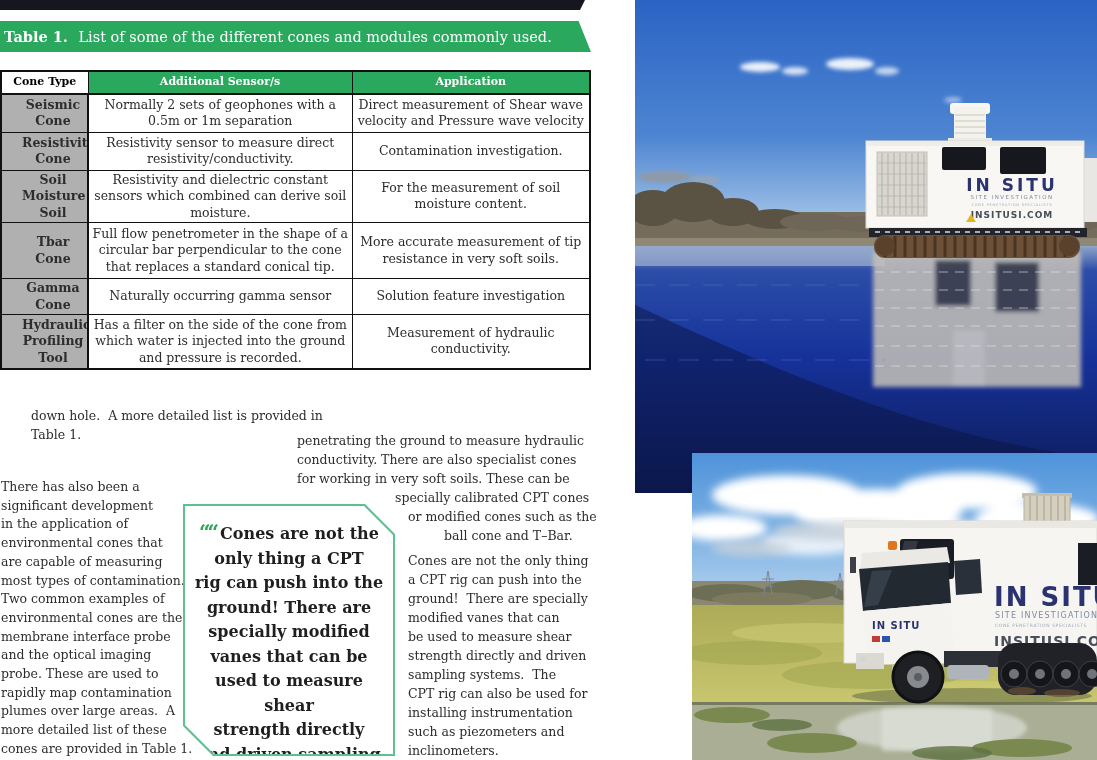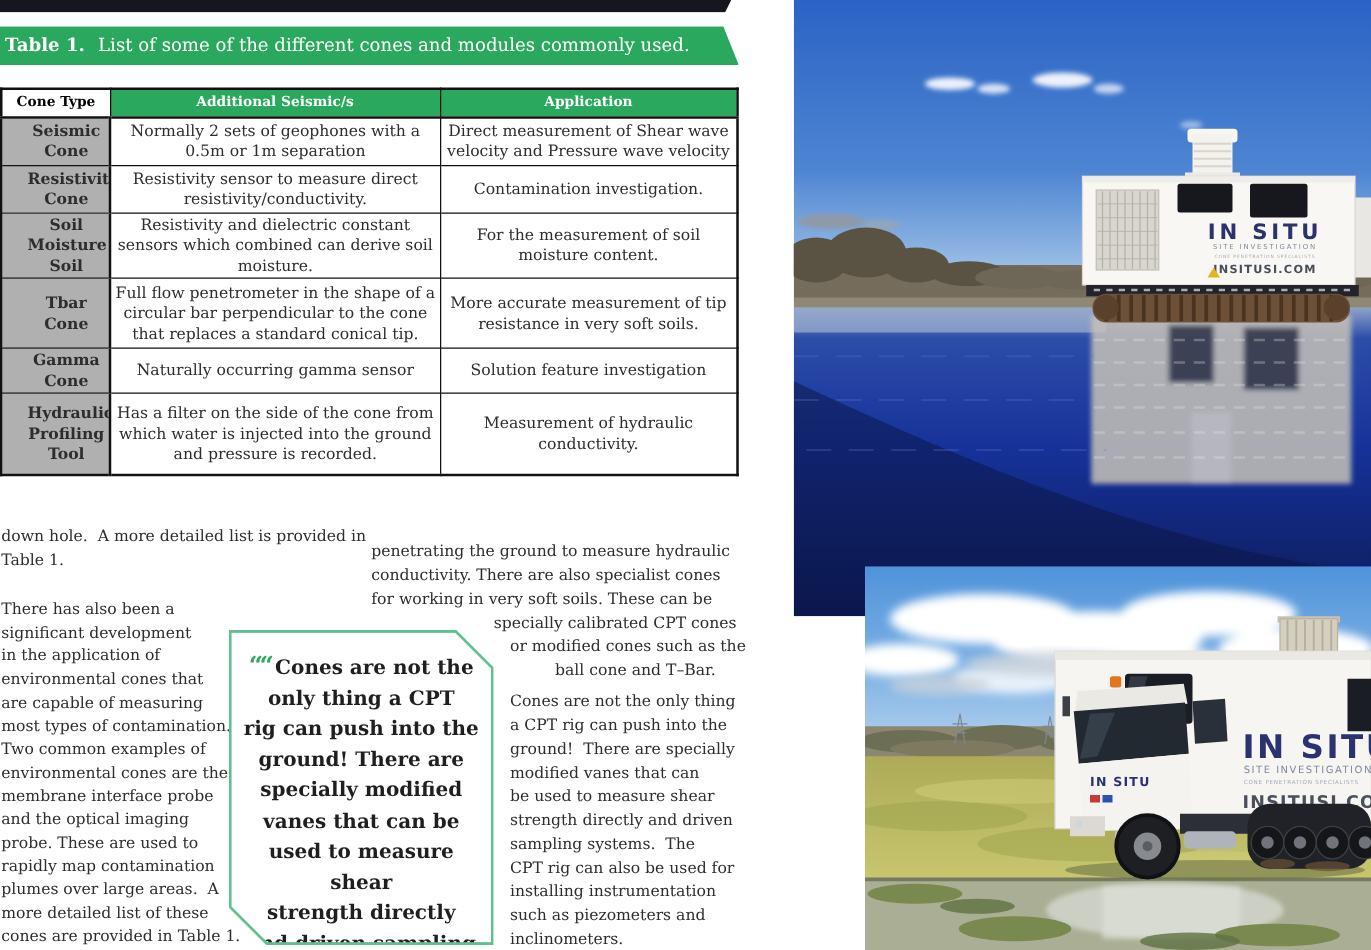--- a/index.html
+++ b/index.html
@@ -52,21 +52,21 @@
 
   <table class="cones">
     <colgroup>
         <col class="c1">
         <col class="c2">
         <col class="c3">
       </colgroup>
     <thead>
       <tr>
         <th class="first">Cone Type</th>
-        <th>Additional Seismic/s</th>
+        <th>Additional Sensor/s</th>
         <th>Application</th>
       </tr>
     </thead>
     <tbody>
       <tr style="height:38px">
         <td class="ctype">Seismic Cone</td>
         <td>Normally 2 sets of geophones with a 0.5m or 1m separation</td>
         <td>Direct measurement of Shear wave velocity and Pressure wave velocity</td>
       </tr>
       <tr style="height:38px">
@@ -82,29 +82,29 @@
       <tr style="height:56px">
         <td class="ctype">Tbar Cone</td>
         <td>Full flow penetrometer in the shape of a circular bar perpendicular to the cone that replaces a standard conical tip.</td>
         <td>More accurate measurement of tip resistance in very soft soils.</td>
       </tr>
       <tr style="height:20px">
         <td class="ctype">Gamma Cone</td>
         <td>Naturally occurring gamma sensor</td>
         <td>Solution feature investigation</td>
       </tr>
-      <tr style="height:65px">
+      <tr style="height:54px">
         <td class="ctype">Hydraulic Profiling Tool</td>
         <td>Has a filter on the side of the cone from which water is injected into the ground and pressure is recorded.</td>
         <td>Measurement of hydraulic conductivity.</td>
       </tr>
     </tbody>
   </table>
 
-  <div class="tx" style="left:1px;top:419px;">down hole.  A more detailed list is provided in
+  <div class="tx" style="left:1px;top:406px;padding-left:30px;">down hole.  A more detailed list is provided in
 Table 1.</div>
   <div class="tx small-pitch" style="left:1px;top:478px;">There has also been a
 significant development
 in the application of
 environmental cones that
 are capable of measuring
 most types of contamination.
 Two common examples of
 environmental cones are the
 membrane interface probe

